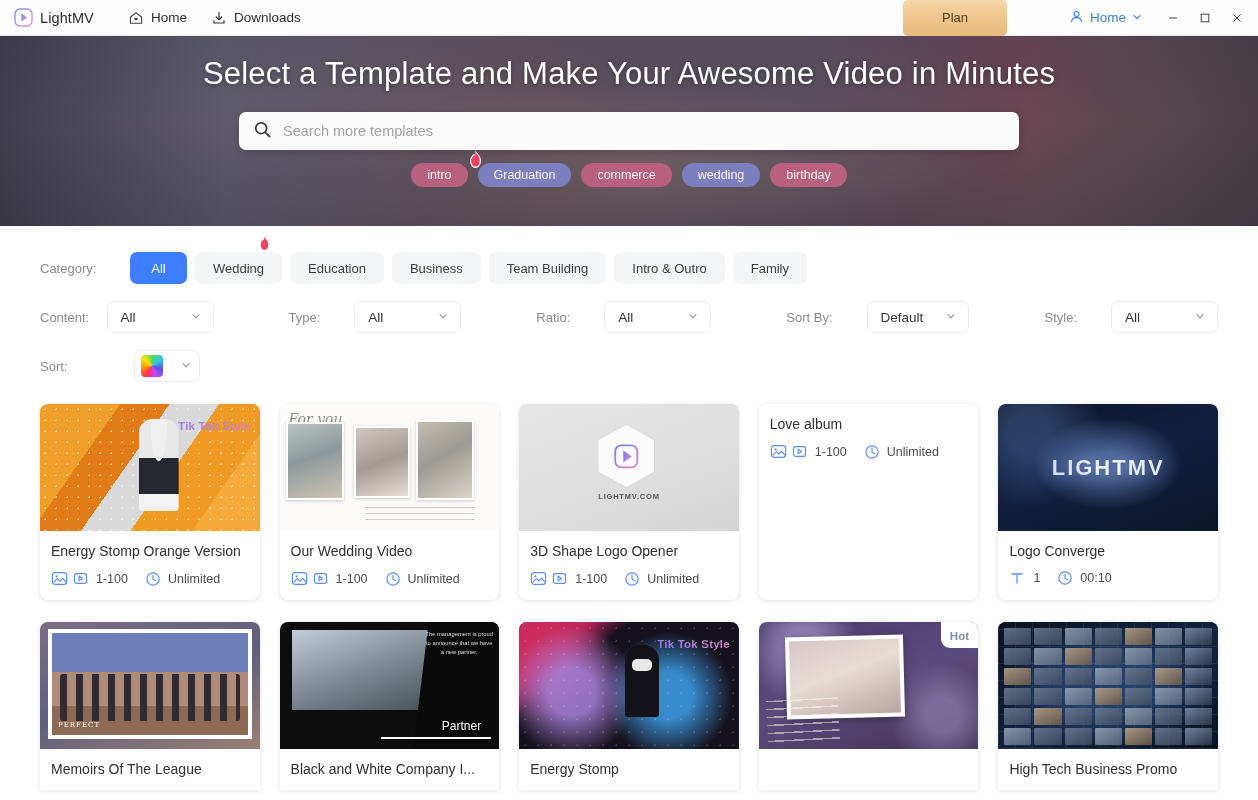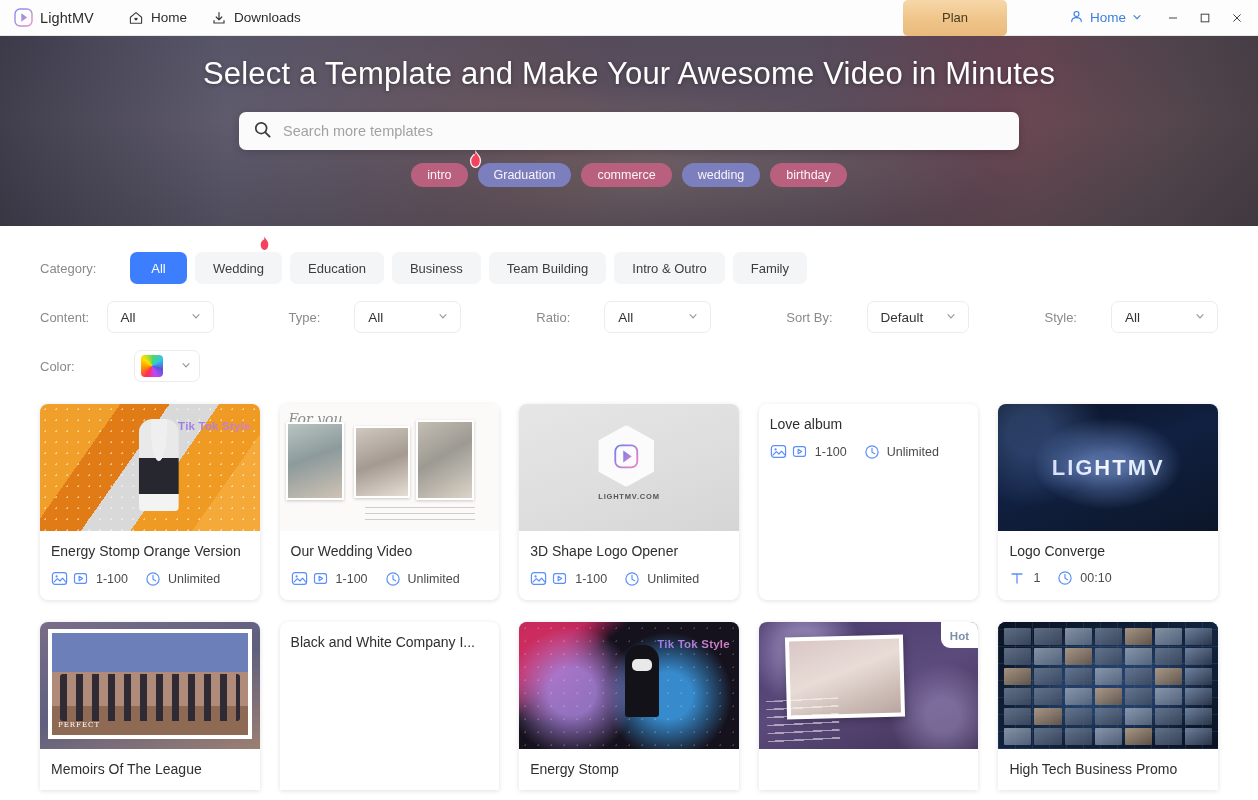--- a/index.html
+++ b/index.html
@@ -501,21 +501,21 @@
         <span>All</span>
         <span>
           <svg width="12" height="12" viewBox="0 0 12 12">
               <path d="M3 4.6 L6 7.8 L9 4.6" fill="none" stroke="#9a9a9a" stroke-width="1.2" stroke-linecap="round"></path>
             </svg>
         </span>
       </div>
     </div>
 
     <div class="frow colorrow">
-      <span class="flabel" style="width:70px">Color:</span>
+      <span class="flabel" style="width:70px">Sort:</span>
       <div class="select color-sel">
         <span class="swatch"></span>
         <span>
           <svg width="12" height="12" viewBox="0 0 12 12">
               <path d="M3 4.6 L6 7.8 L9 4.6" fill="none" stroke="#9a9a9a" stroke-width="1.2" stroke-linecap="round"></path>
             </svg>
         </span>
       </div>
     </div>
   </div>
@@ -709,20 +709,27 @@
             <div class="pic"></div>
           </div>
         <div class="pf">PERFECT</div>
       </div>
       <div class="cmeta">
         <div class="ctitle">Memoirs Of The League</div>
       </div>
     </div>
 
     <div class="card">
+      <div class="thumb t7">
+        <div class="pic"></div>
+        <div class="blk"></div>
+        <div class="txt">The management is proud to announce that we have a new partner.</div>
+        <div class="pn">Partner</div>
+        <div class="bar"></div>
+      </div>
       <div class="cmeta">
         <div class="ctitle">Black and White Company I...</div>
       </div>
     </div>
 
     <div class="card">
       <div class="thumb t8">
         <div class="dots"></div>
           <div class="fig"></div>
         <div class="badge tiktok">Tik Tok Style</div>

